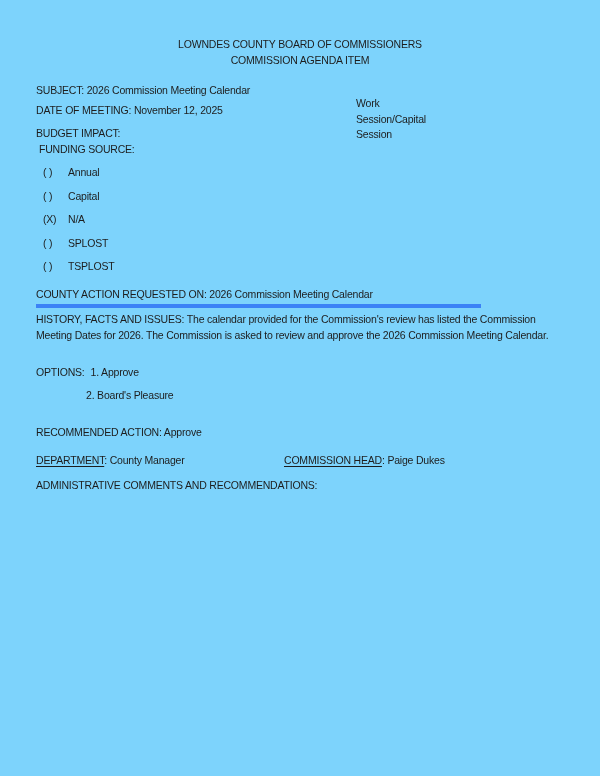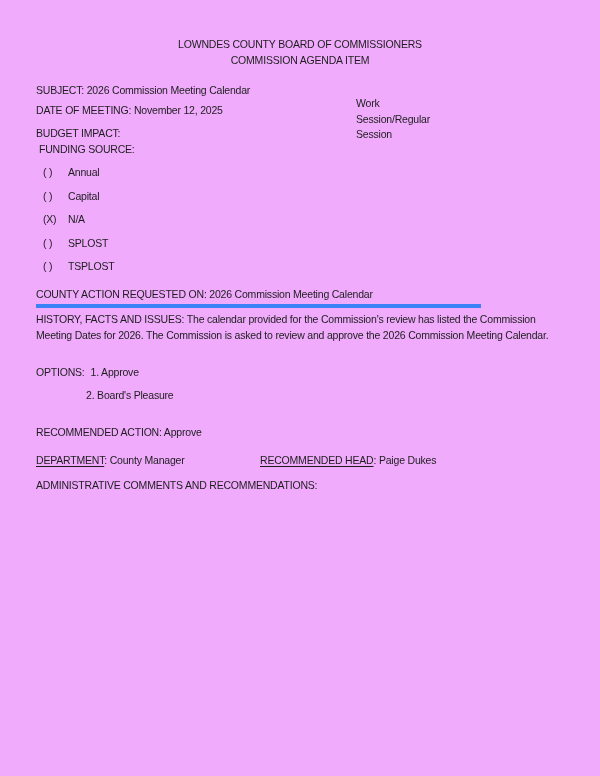--- a/index.html
+++ b/index.html
@@ -4,21 +4,21 @@
 <style>
   html, body {
     margin: 0;
     padding: 0;
     background: #ffffff;
   }
   .page {
     position: relative;
     width: 600px;
     height: 776px;
-    background: #f0abfc;
+    background: #7dd3fc;
     color: #1d1d1d;
     font-family: "Liberation Sans", sans-serif;
     font-size: 10.5px;
     line-height: 15.5px;
     letter-spacing: -0.2px;
     box-sizing: border-box;
     overflow: hidden;
   }
   .content {
     padding: 0 28px 0 36px;
@@ -47,21 +47,21 @@
     width: 535px;
   }
   .options-block  { margin-top: 22px; }
   .options-item-1 { margin-left: 6px; text-align: center; }
   .options-line-2 { padding-left: 50px; margin-top: 7px; }
   .recommended    { margin-top: 22px; }
   .dept-row {
     margin-top: 12px;
     display: flex;
   }
-  .dept-left { width: 224px; }
+  .dept-left { width: 248px; }
   .admin-line { margin-top: 10px; }
   .u {
     text-decoration: underline;
     text-underline-offset: 2px;
   }
   .session-block {
     position: absolute;
     left: 356px;
     top: 96px;
     width: 120px;
@@ -72,21 +72,21 @@
 
 <div class="page">
 
   <div class="doc-header">
     <div class="line">LOWNDES COUNTY BOARD OF COMMISSIONERS</div>
     <div class="line">COMMISSION AGENDA ITEM</div>
   </div>
 
   <div class="session-block">
     <div>Work</div>
-    <div>Session/Regular</div>
+    <div>Session/Capital</div>
     <div>Session</div>
   </div>
 
   <div class="content">
 
     <div class="line subject-line">
       <span>SUBJECT:</span>
       <span>2026 Commission Meeting Calendar</span>
     </div>
 
@@ -144,21 +144,21 @@
       <span>RECOMMENDED ACTION:</span>
       <span>Approve</span>
     </div>
 
     <div class="dept-row">
       <div class="dept-left line">
         <span class="u">DEPARTMENT</span><span>:</span>
         <span>County Manager</span>
       </div>
       <div class="line">
-        <span class="u">RECOMMENDED HEAD</span><span>:</span>
+        <span class="u">COMMISSION HEAD</span><span>:</span>
         <span>Paige Dukes</span>
       </div>
     </div>
 
     <div class="line admin-line">
       <span>ADMINISTRATIVE COMMENTS AND RECOMMENDATIONS:</span>
     </div>
 
   </div>
 </div>

